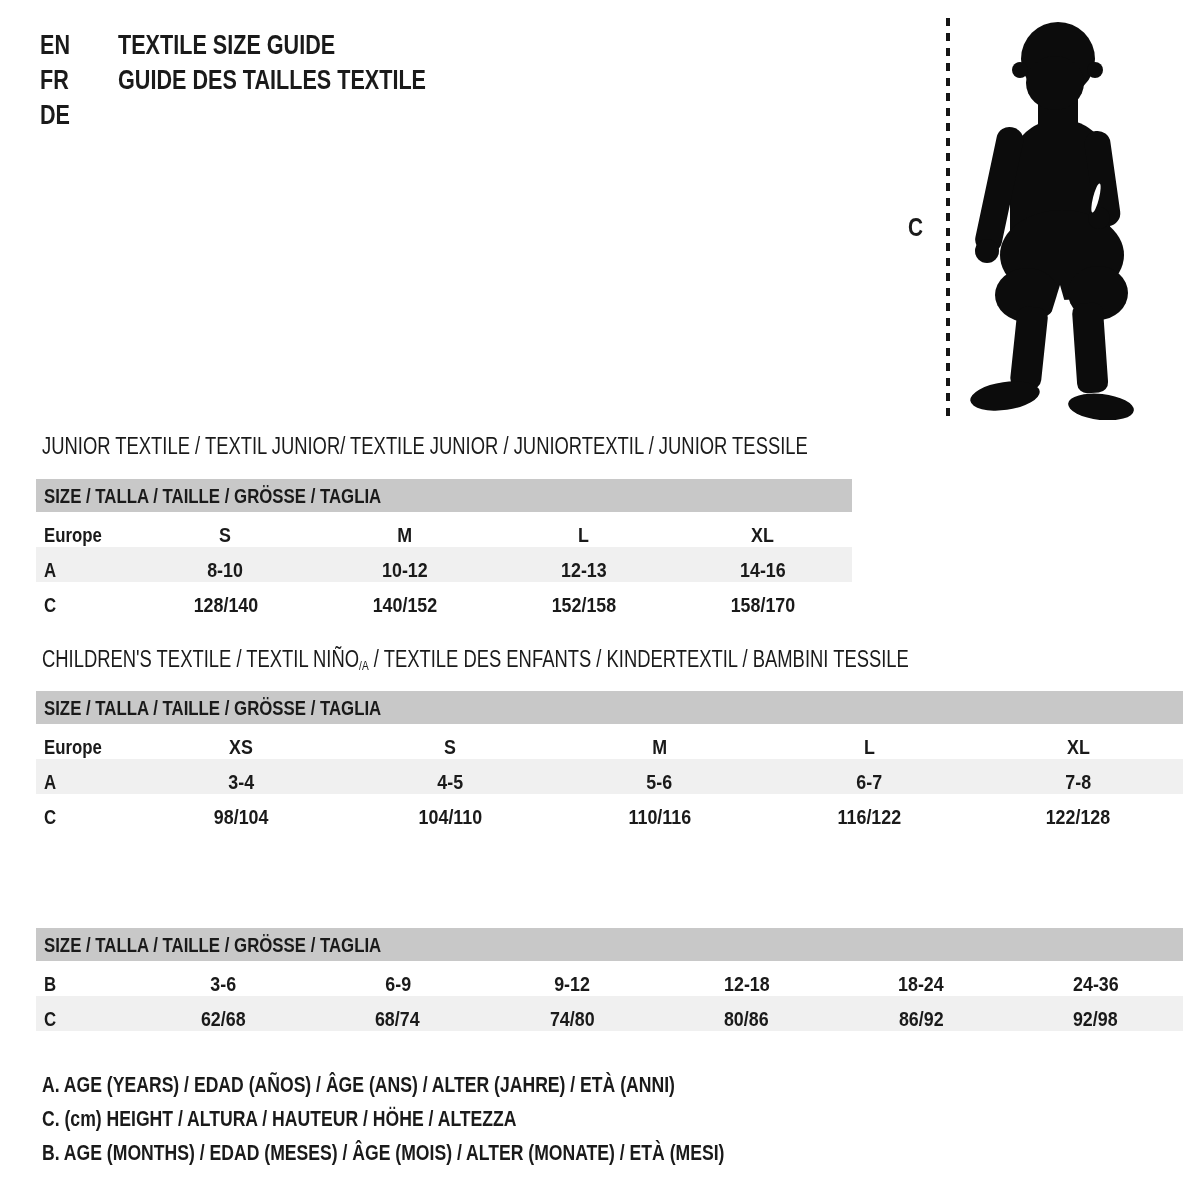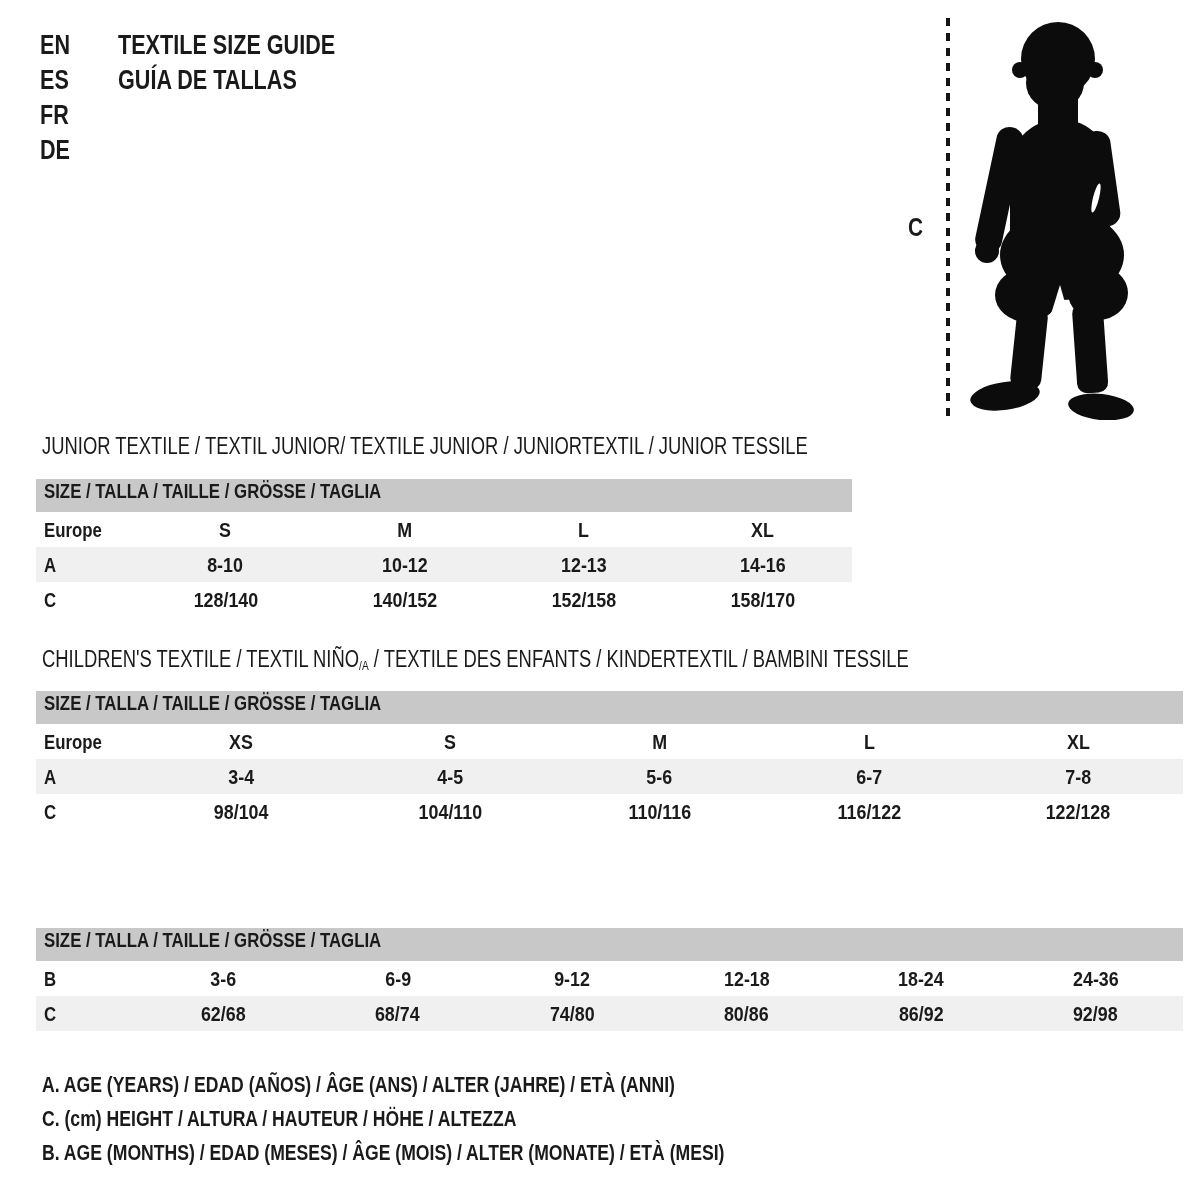--- a/index.html
+++ b/index.html
@@ -26,47 +26,44 @@
 
   
   .sec-heading{font-size:23px;font-weight:normal}
   #junior-heading{left:42px;top:433px}
   #children-heading{left:42px;top:646px}
   #babies-heading{left:42px;top:851px;line-height:32px}
   .sub-a{font-size:.55em;position:relative;bottom:-3px;letter-spacing:0}
 
   
   .size-table{position:absolute}
-  .size-bar{height:33px;background:#c8c8c8;display:flex;
+  .size-bar{height:33px;background:#c8c8c8;display:flex;align-items:center;
     padding-left:8px;box-sizing:border-box;font-size:21px;font-weight:bold}
-  .t-row{display:flex;height:35px;align-items:center;font-size:21px;font-weight:bold}
+  .t-row{display:flex;height:35px;align-items:flex-end;font-size:21px;font-weight:bold}
   .t-row.stripe{background:#f0f0f0}
   .t-label{width:100px;padding-left:8px;box-sizing:border-box}
   .t-cell{flex:1;text-align:center}
   #junior-table{left:36px;top:479px;width:816px}
   #children-table{left:36px;top:691px;width:1147px}
   #babies-table{left:36px;top:928px;width:1147px}
 
   
   #legend{left:42px;top:1068px;font-size:22px;font-weight:bold;line-height:34px}
 </style>
 </head>
 <body>
 
 <div id="langs" class="abs">
   <div class="lang-row">
     <div class="lang-code"><span class="cx">EN</span></div>
     <div><span class="cx">TEXTILE SIZE GUIDE</span></div>
   </div>
   <div class="lang-row">
-    <div class="lang-code"><span class="cx">ES</span></div>
-    <div><span class="cx">GUÍA DE TALLAS</span></div>
-  </div>
-  <div class="lang-row">
     <div class="lang-code"><span class="cx">FR</span></div>
+    <div><span class="cx">GUIDE DES TAILLES TEXTILE</span></div>
   </div>
   <div class="lang-row">
     <div class="lang-code"><span class="cx">DE</span></div>
   </div>
 </div>
 
 <div id="c-label" class="abs">
   <span class="cx">C</span>
 </div>
 <div id="dash-line" class="abs"></div>

